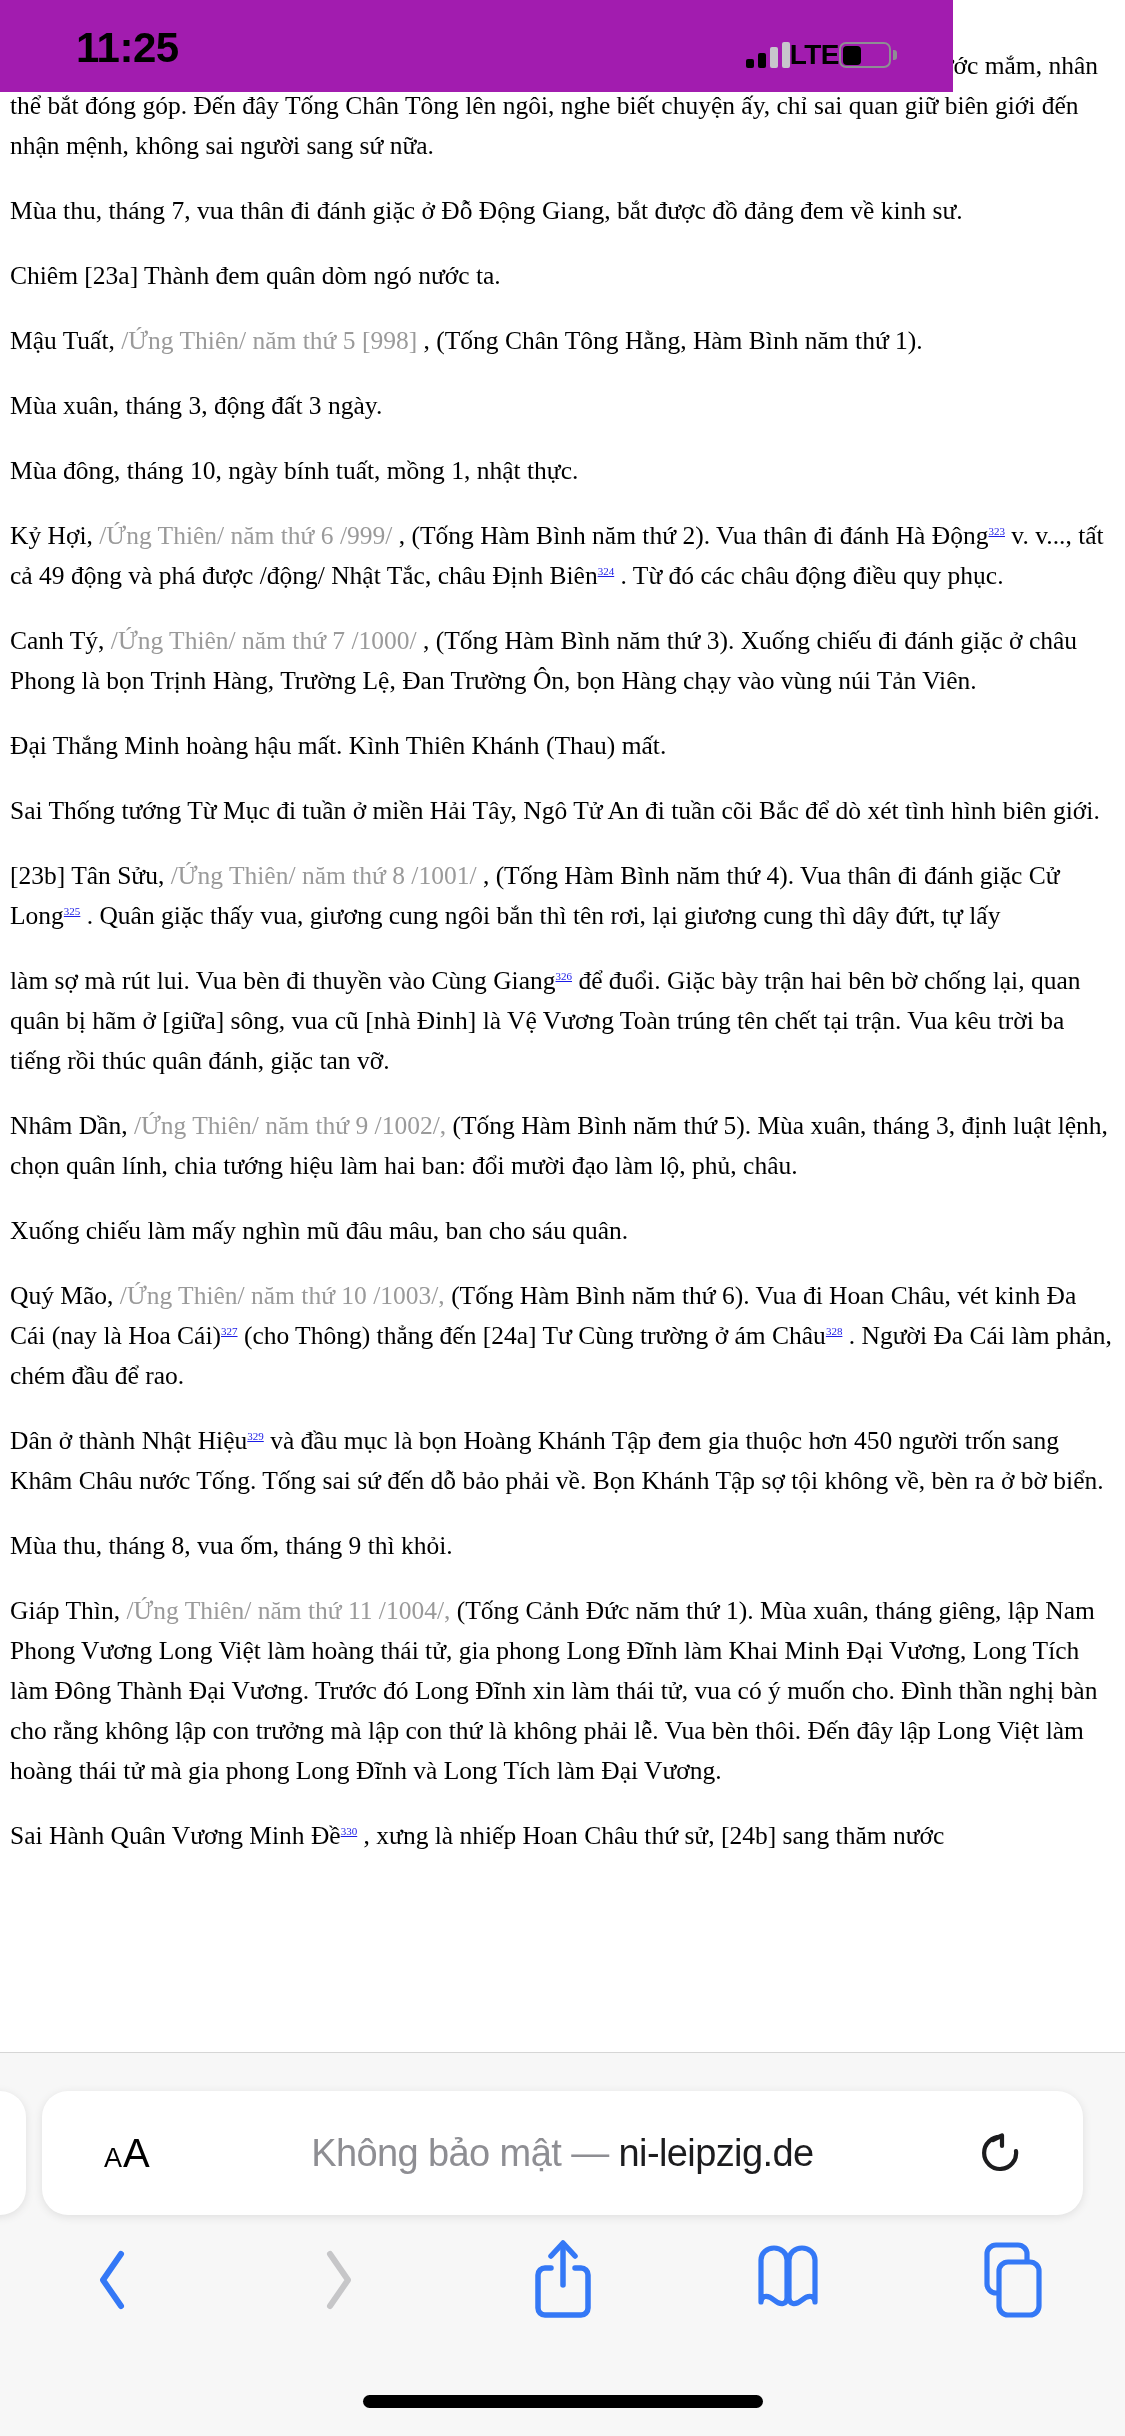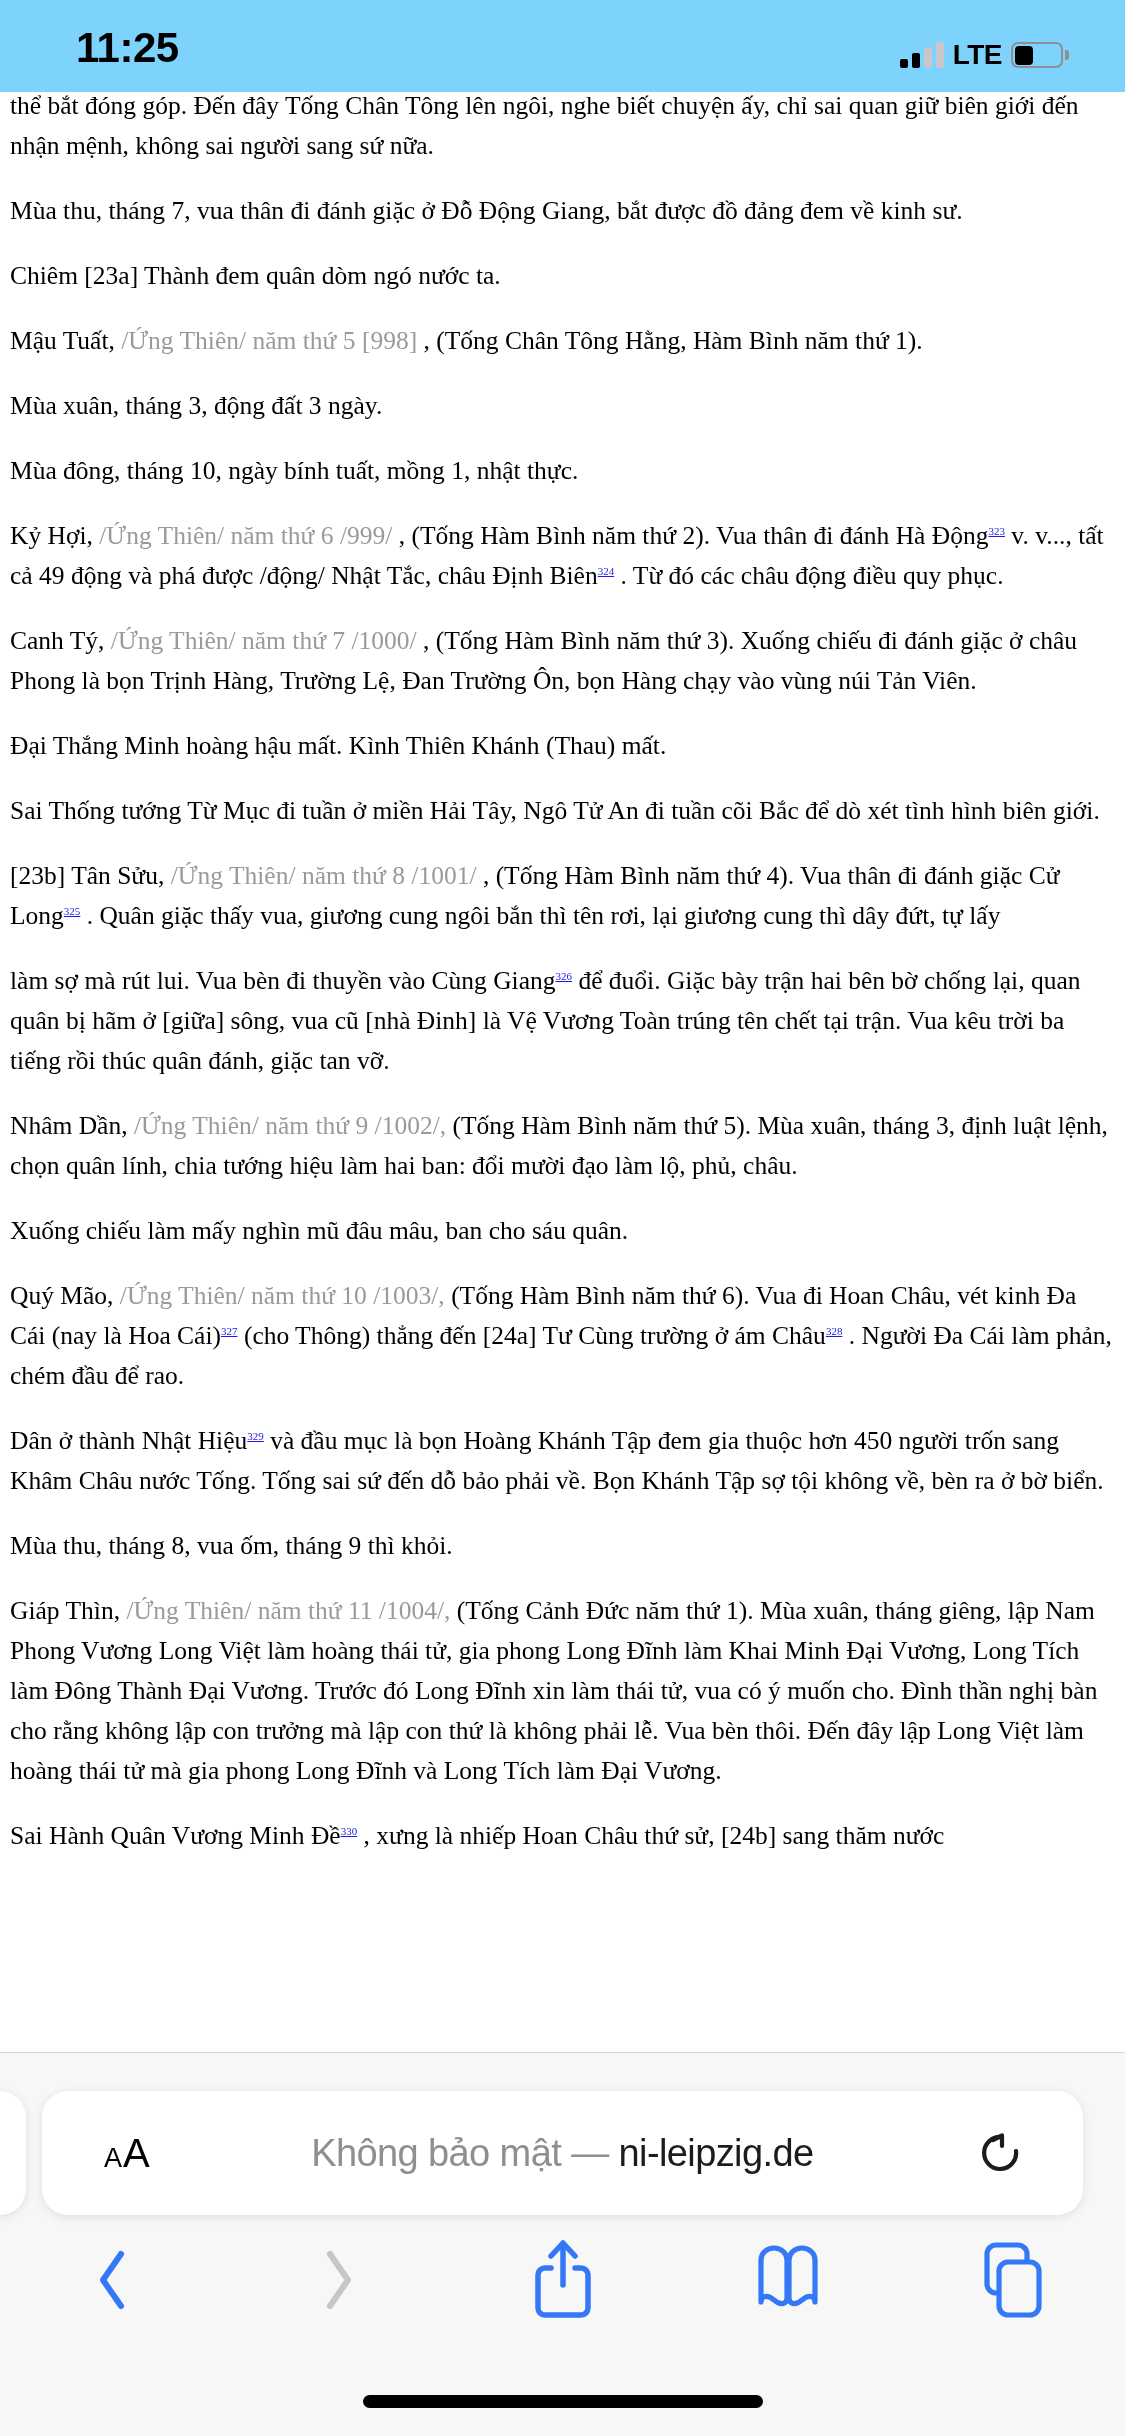--- a/index.html
+++ b/index.html
@@ -6,31 +6,31 @@
   html, body {
     width: 1125px; height: 2436px;
     background: #ffffff;
     font-family: "Liberation Sans", sans-serif;
     overflow: hidden;
   }
   #screen { position: relative; width: 1125px; height: 2436px; background:#fff; overflow:hidden; }
 
   
   #statusbar {
-    position:absolute; top:0; left:0; width:1125px; height:92px;
-    z-index: 30; background:#7dd3fc;
+    position:absolute; top:0; left:0; width:953px; height:92px;
+    z-index: 30; background:#a21caf;
   }
   #status-time {
     position:absolute; left:76px; top:26px; width:180px;
     font-size:42px; font-weight:600; letter-spacing:-0.5px;
     color:#000; line-height:44px;
   }
   #status-right {
     position:absolute; right:62px; top:28px;
-    display:flex; align-items:flex-end; gap:9px; height:40px;
+    display:flex; align-items:flex-end; gap:0; height:40px;
   }
   .sig-bars { display:flex; align-items:flex-end; gap:4px; height:26px; }
   .sig-bars i { display:block; width:8px; border-radius:2px; background:#000; }
   .sig-bars i.b1 { height:9px; }
   .sig-bars i.b2 { height:15px; }
   .sig-bars i.b3 { height:21px; background:#c7c7cc; }
   .sig-bars i.b4 { height:26px; background:#c7c7cc; }
   #lte-label { font-size:28px; font-weight:600; color:#000; line-height:26px; letter-spacing:-0.5px; }
   #battery { position:relative; width:52px; height:26px; }
   #battery .shell {

